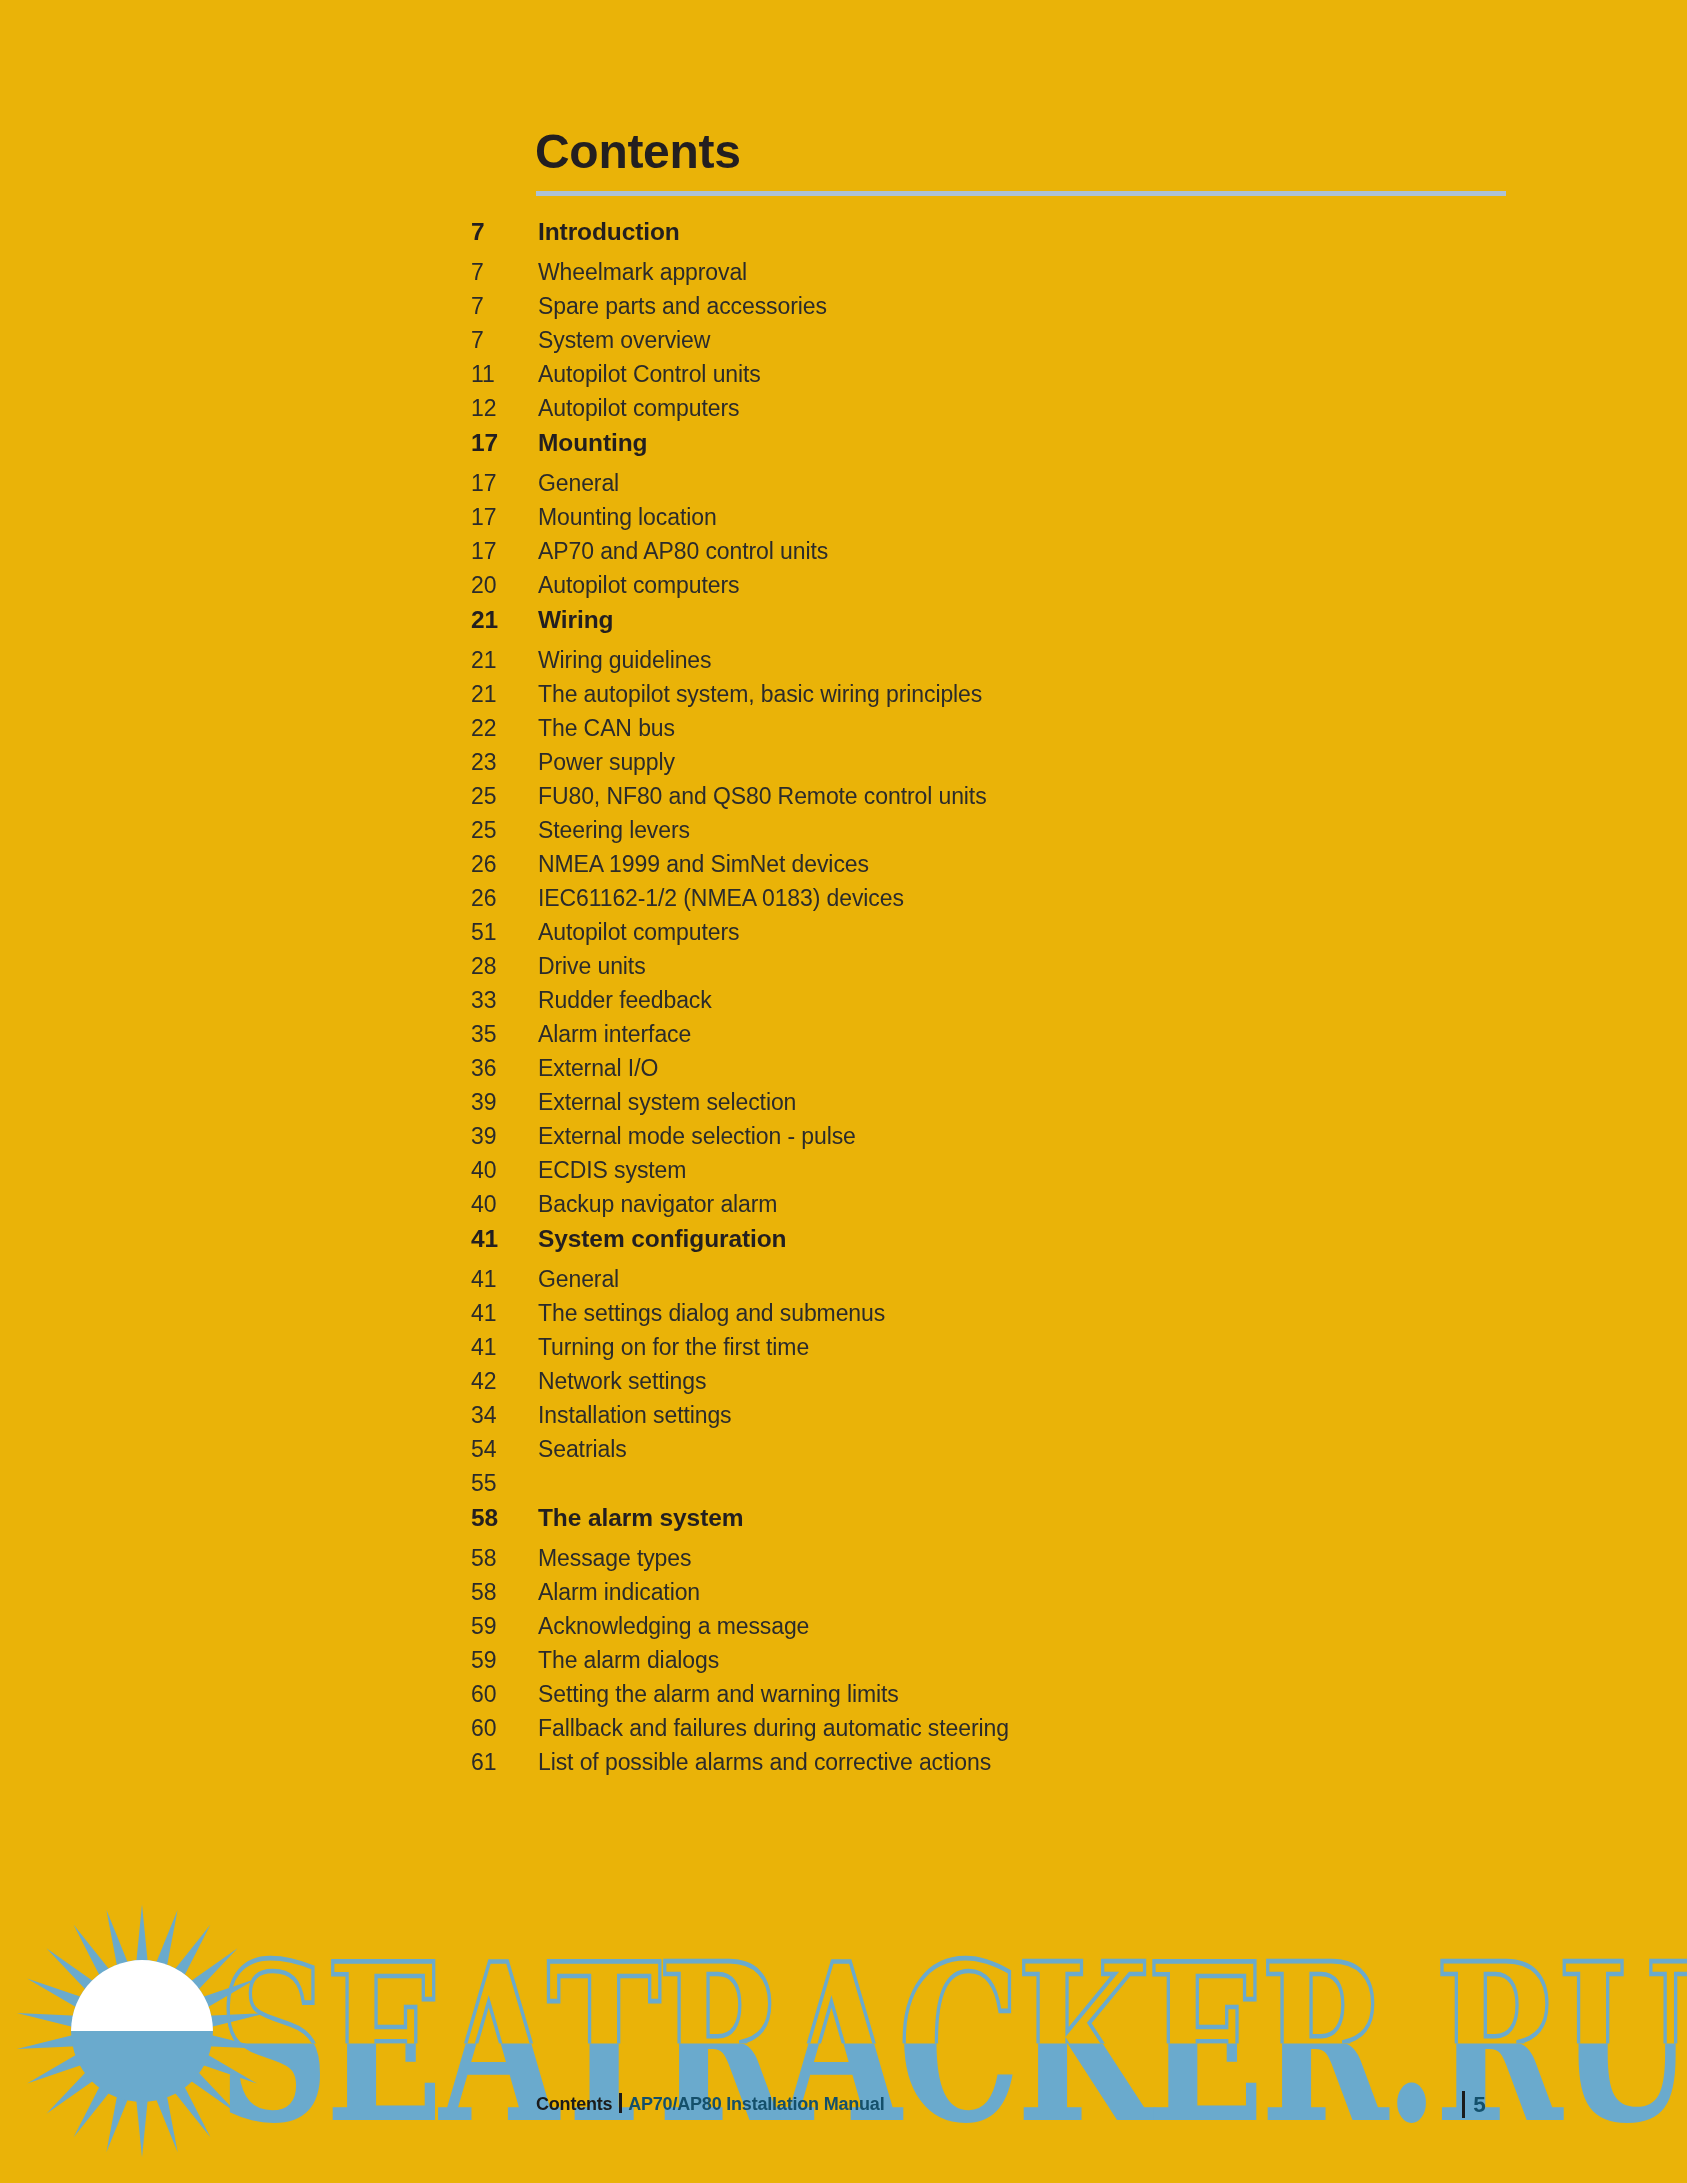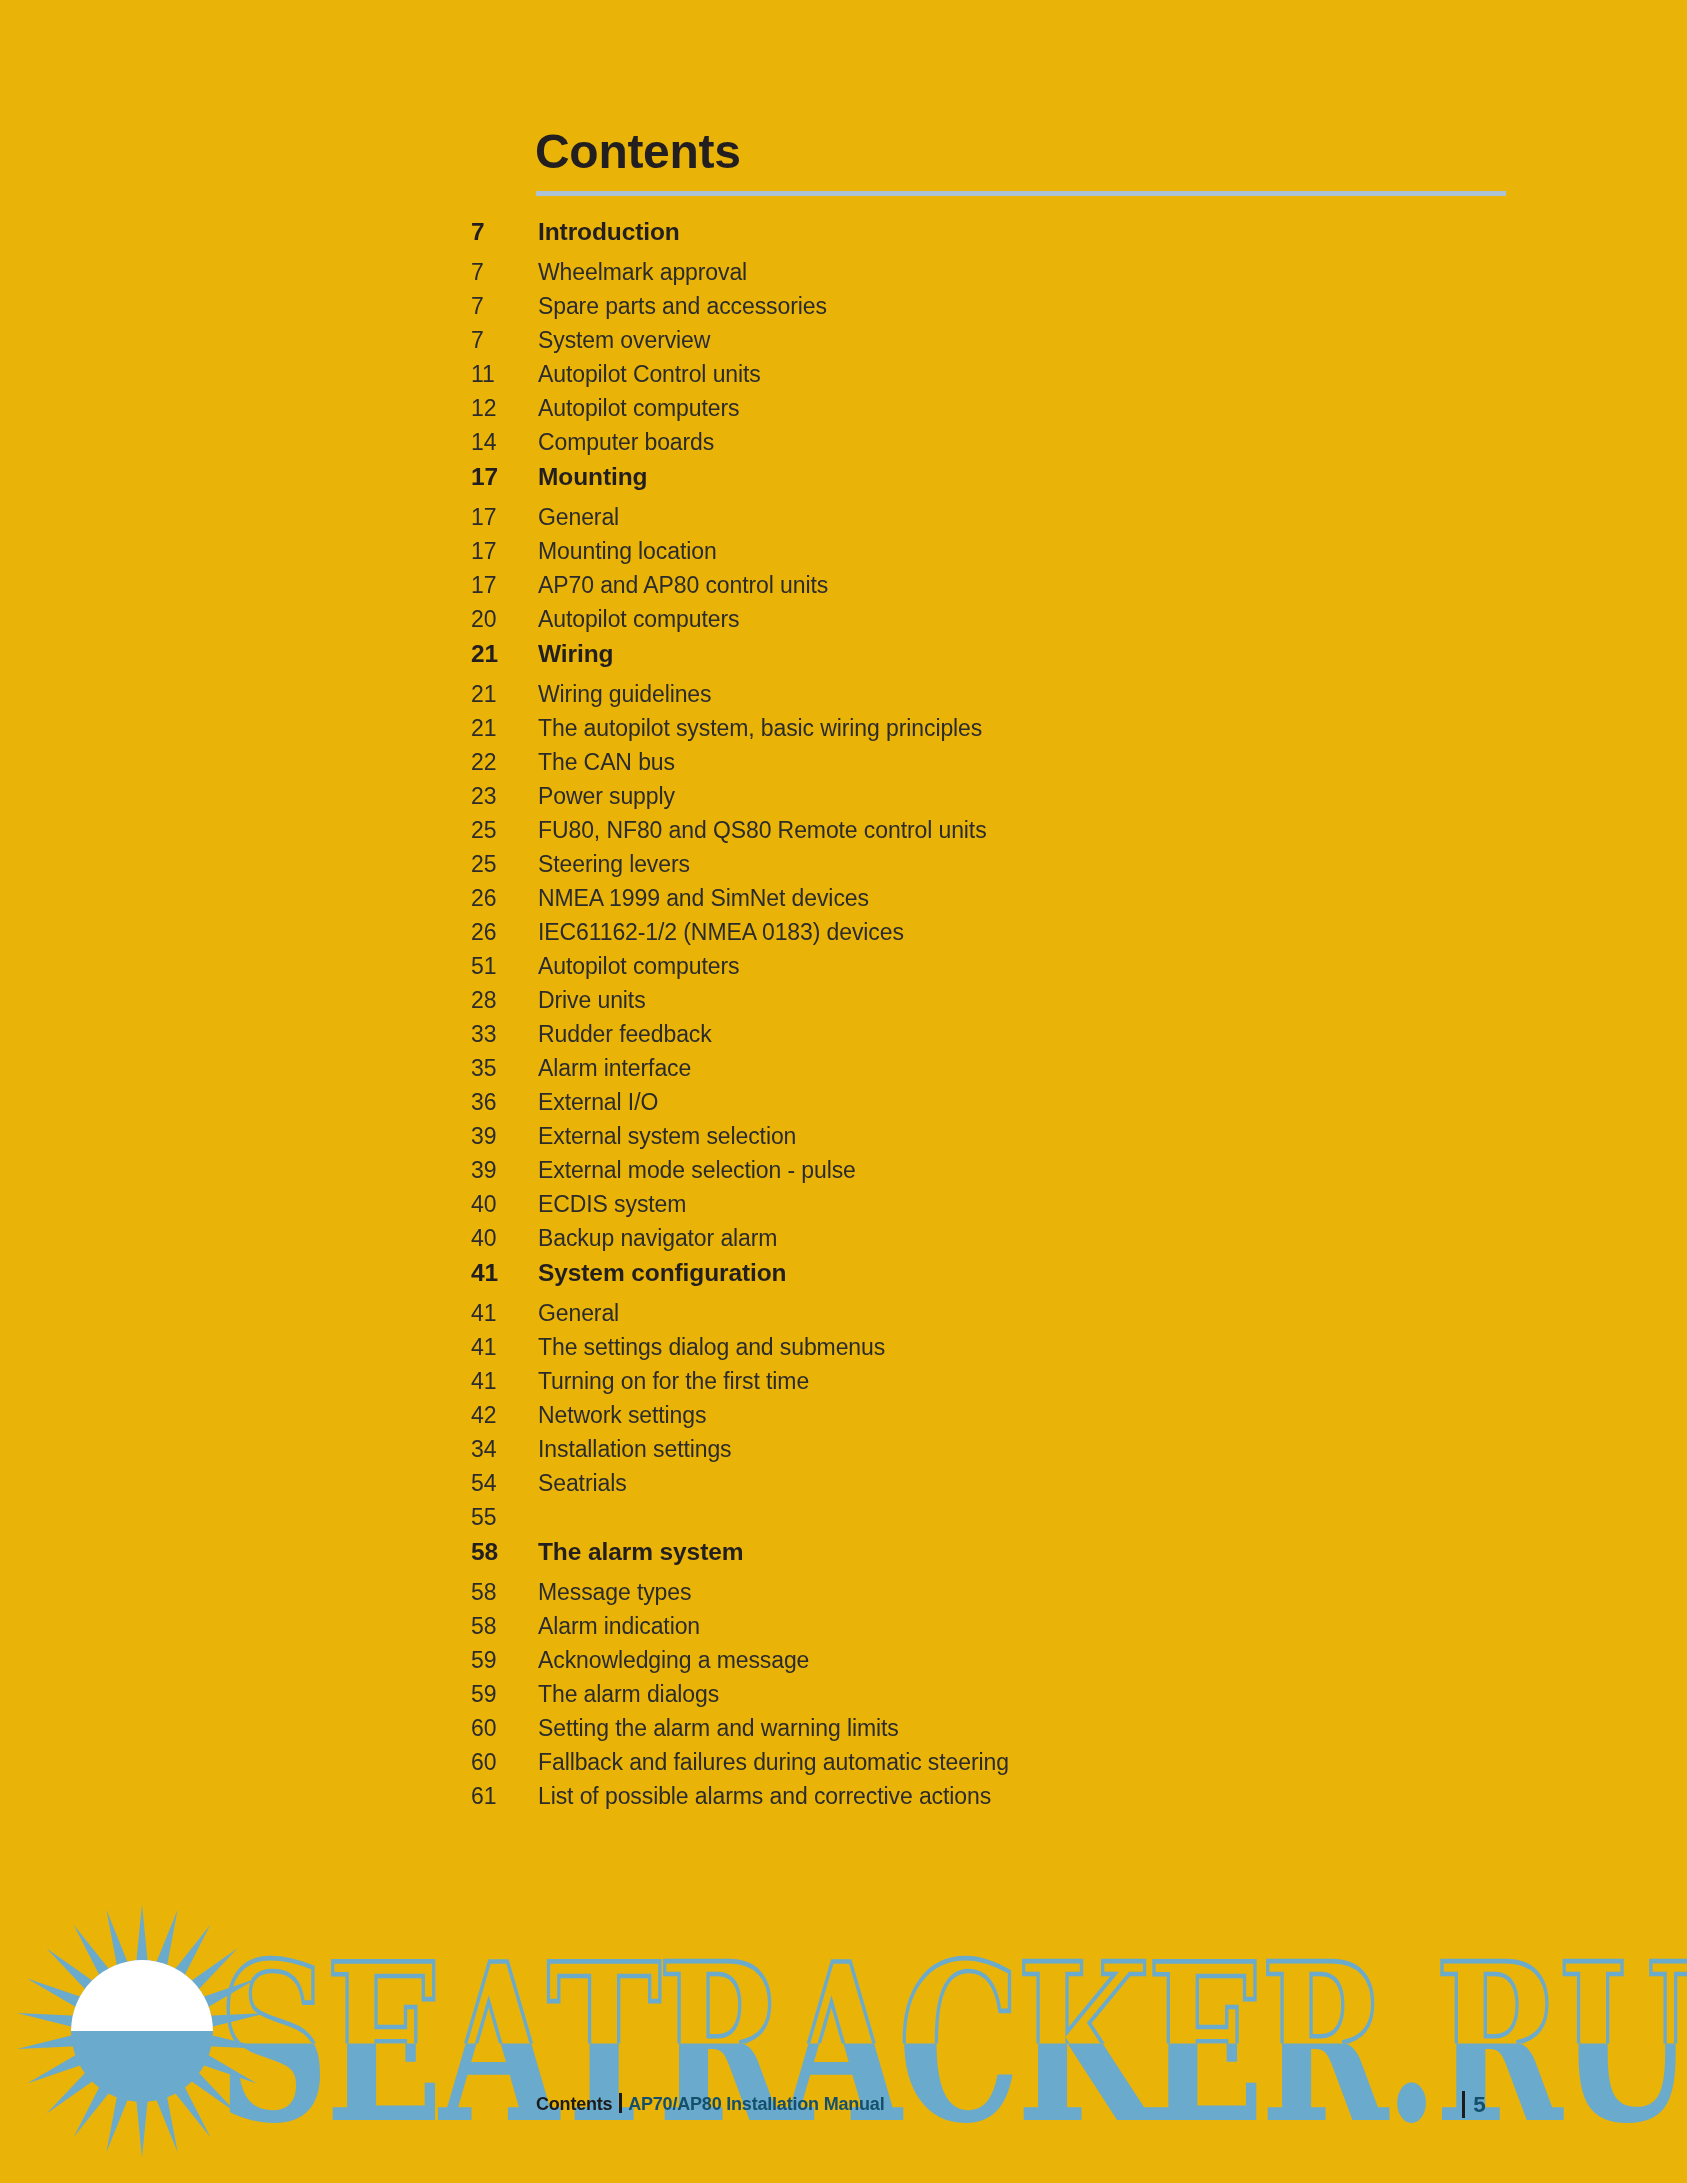--- a/index.html
+++ b/index.html
@@ -188,24 +188,20 @@
           <span class="num">7</span>
           <span class="title">System overview</span>
         </div>
         <div class="toc-row entry">
           <span class="num">11</span>
           <span class="title">Autopilot Control units</span>
         </div>
         <div class="toc-row entry">
           <span class="num">12</span>
           <span class="title">Autopilot computers</span>
-        </div>
-        <div class="toc-row entry">
-          <span class="num">14</span>
-          <span class="title">Computer boards</span>
         </div>
       </div>
       <div class="toc-group">
         <div class="toc-row chapter">
           <span class="num">17</span>
           <span class="title">Mounting</span>
         </div>
         <div class="toc-row entry">
           <span class="num">17</span>
           <span class="title">General</span>

